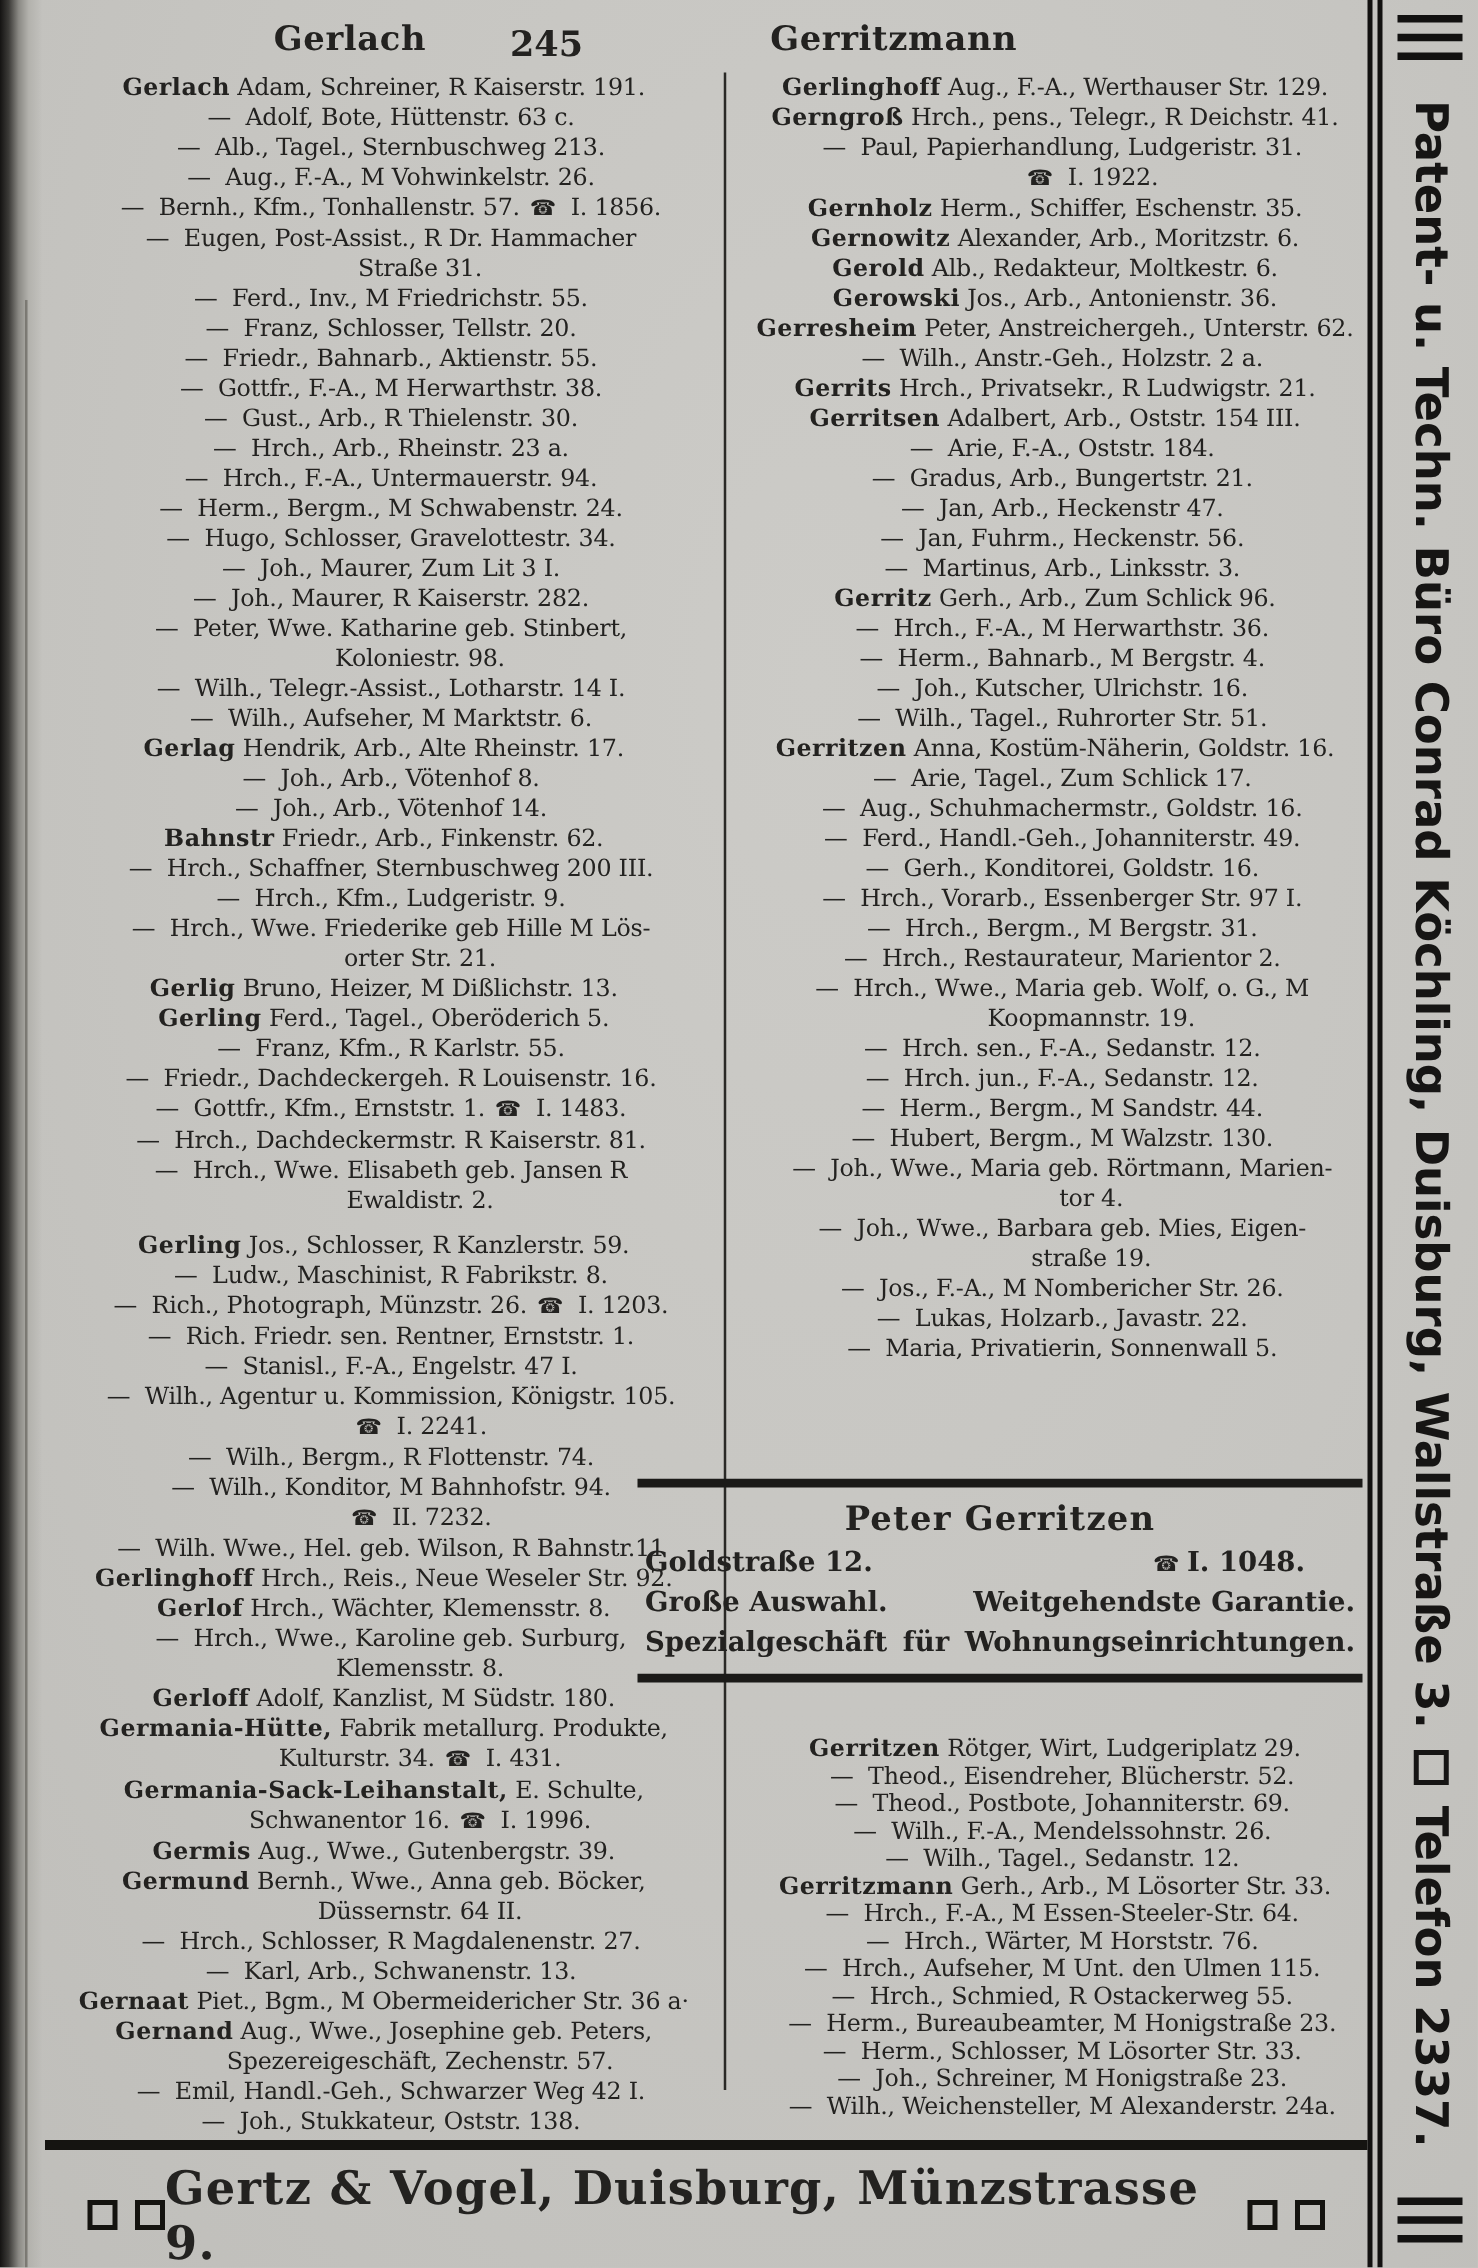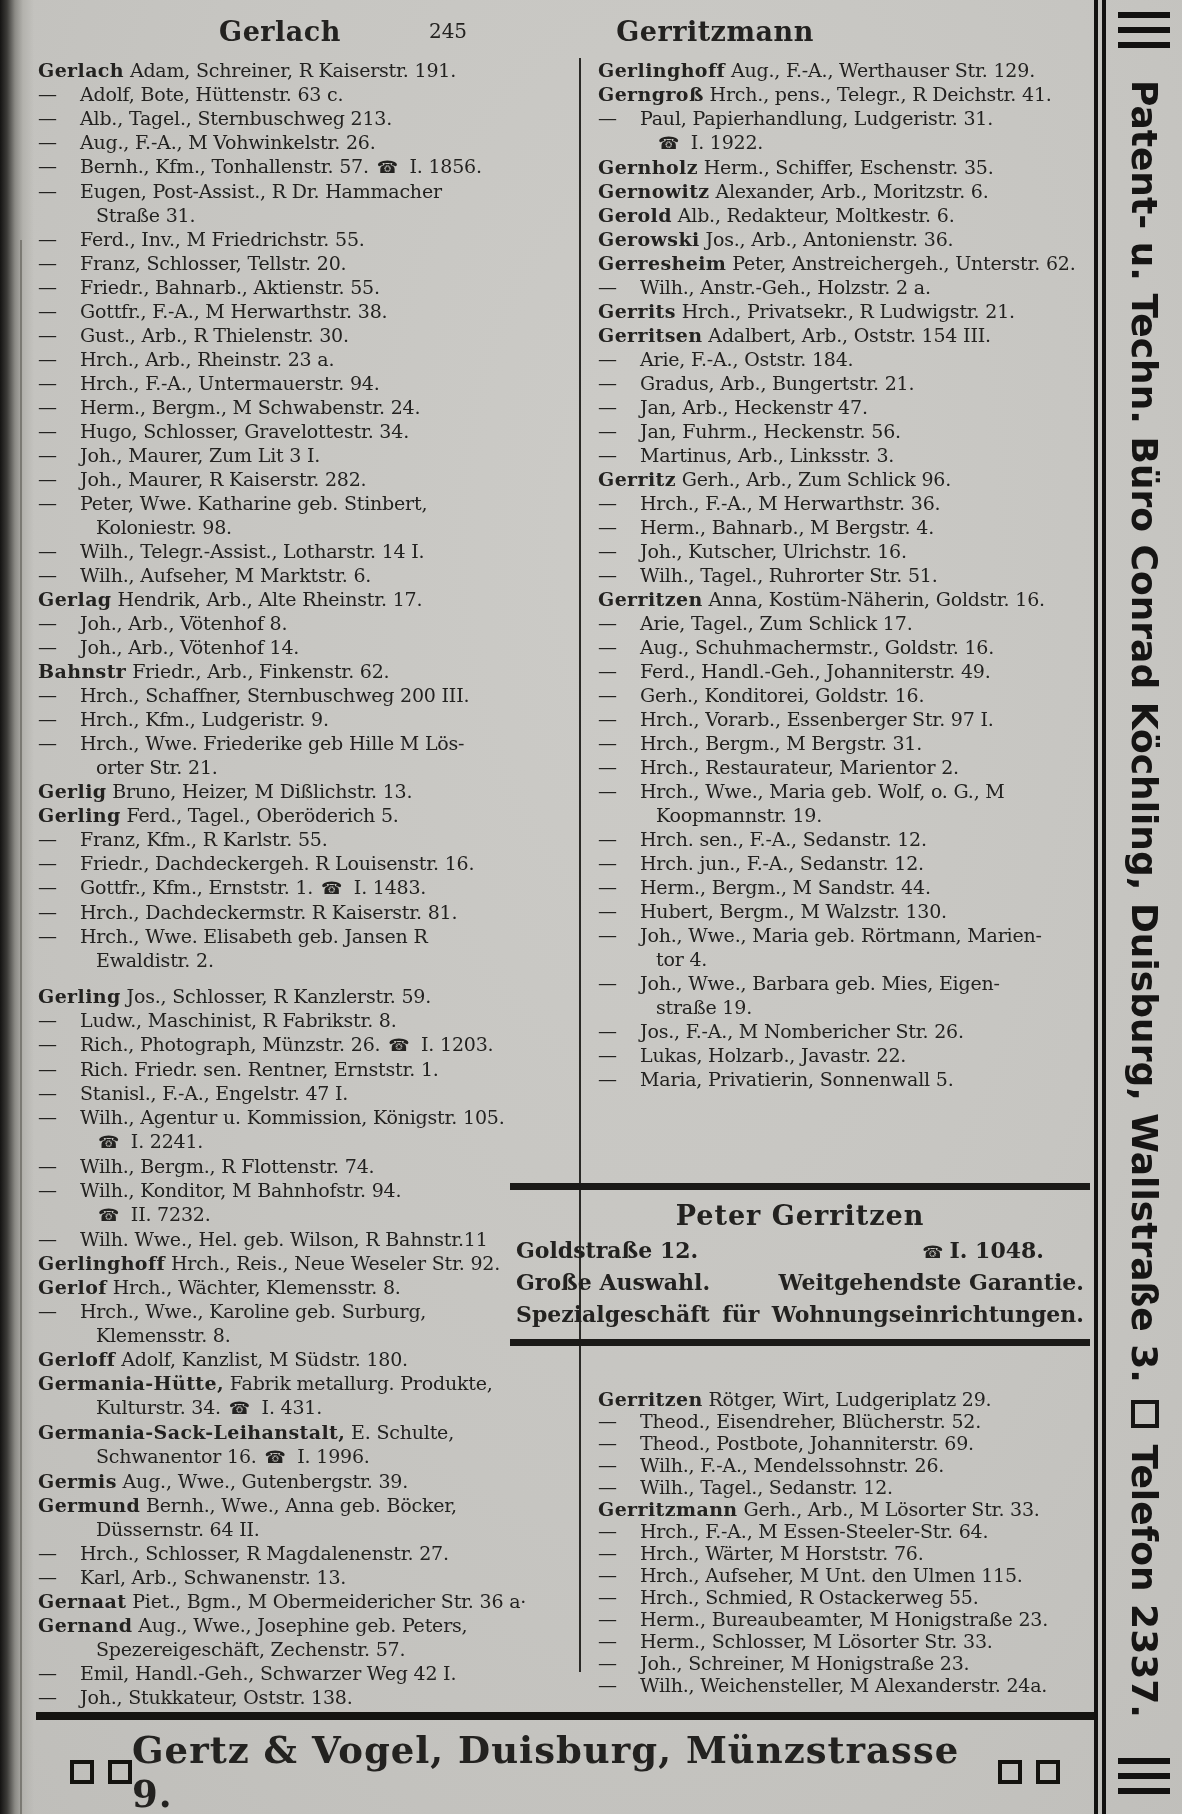--- a/index.html
+++ b/index.html
@@ -12,25 +12,25 @@
   }
   
   #scan-edge-left{position:absolute;left:0;top:0;width:34px;height:100%;
     background:linear-gradient(to right,#141312 0%,#3c3b38 7px,#8b8a85 15px,#b3b2ad 23px,rgba(198,197,193,0) 34px);}
   #page-edge-line{position:absolute;left:20px;top:240px;bottom:0;width:2px;background:#55534d;opacity:.55;}
 
   
   .hdr{position:absolute;top:16px;font-weight:bold;font-size:27px;text-align:center;letter-spacing:.5px;}
   #header-left{left:160px;width:240px;}
   #header-right{left:595px;width:240px;}
-  #page-number{position:absolute;top:19px;left:408px;width:80px;text-align:center;font-size:20px;font-weight:normal;}
+  #page-number{position:absolute;top:19px;left:408px;width:80px;font-size:28px;font-weight:bold;}
 
   
   #col-divider{position:absolute;left:579px;top:58px;height:1614px;width:2px;background:#2a2926;}
-  .col{position:absolute;top:58px;font-size:19px;line-height:24px;letter-spacing:-0.2px;overflow:hidden;}
+  .col{position:absolute;top:58px;font-size:19px;line-height:24px;letter-spacing:-0.2px;overflow:hidden;text-align:center;}
   #left-col{left:38px;width:538px;height:1650px;}
   #right-col-top{left:598px;width:492px;height:1110px;}
   #right-col-bottom{left:598px;top:1388px;width:492px;height:320px;line-height:22px;}
   .line{white-space:nowrap;}
   .line .head{font-weight:bold;letter-spacing:.4px;}
   .dash{display:inline-block;width:42px;}
   .cont{padding-left:58px;}
   .gap{height:12px;}
   .tel{font-family:"DejaVu Sans",sans-serif;font-size:17px;margin:0 6px 0 2px;}
 

